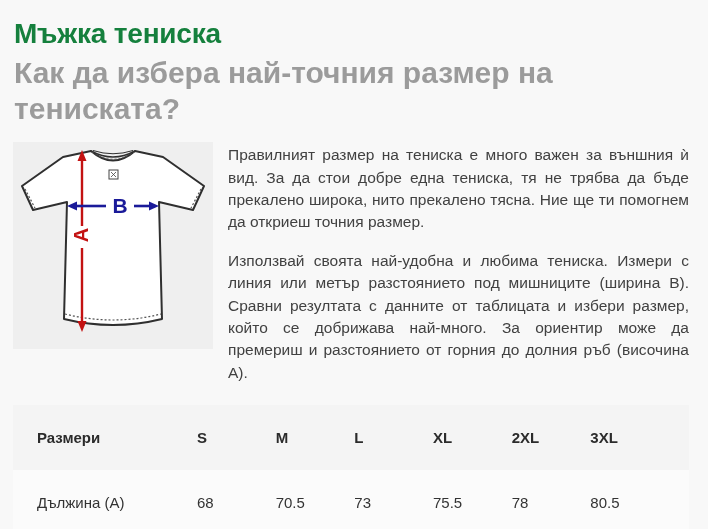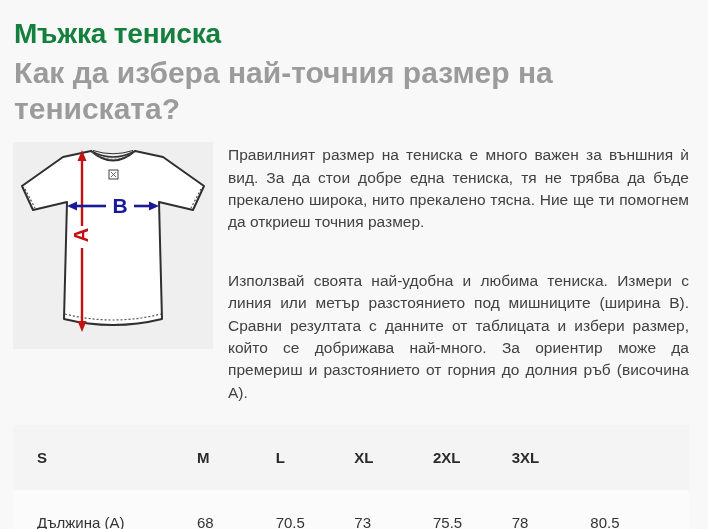--- a/index.html
+++ b/index.html
@@ -24,21 +24,21 @@
   }
   .diagram-box{
     width:200px;height:207px;flex:0 0 200px;
     background:#efefef;
   }
   .guide-text{flex:1;padding-top:2px;}
   .guide-text p{
     margin:0;font-size:15.5px;line-height:22.4px;color:#414141;
     text-align:justify;
   }
-  .guide-text p + p{margin-top:36px;}
+  .guide-text p + p{margin-top:16px;}
   .size-table{
     margin:21px 19px 0 13px;
     font-size:15px;
   }
   .t-row{
     display:grid;
     grid-template-columns:160px repeat(6,1fr);
     align-items:center;
     height:65px;
     padding:0 20px 0 24px;
@@ -92,20 +92,21 @@
   </div>
 
   <div class="guide-text">
     <p>Правилният размер на тениска е много важен за външния ѝ вид. За да стои добре една тениска, тя не трябва да бъде прекалено широка, нито прекалено тясна. Ние ще ти помогнем да откриеш точния размер.</p>
     <p>Използвай своята най-удобна и любима тениска. Измери с линия или метър разстоянието под мишниците (ширина B). Сравни резултата с данните от таблицата и избери размер, който се добрижава най-много. За ориентир може да премериш и разстоянието от горния до долния ръб (височина А).</p>
   </div>
 </div>
 
 <div class="size-table">
   <div class="t-row head">
+    <div class="cell">Размери</div>
     <div class="cell">S</div>
     <div class="cell">M</div>
     <div class="cell">L</div>
     <div class="cell">XL</div>
     <div class="cell">2XL</div>
     <div class="cell">3XL</div>
   </div>
   <div class="t-row r2">
     <div class="cell">Дължина (A)</div>
     <div class="cell">68</div>

